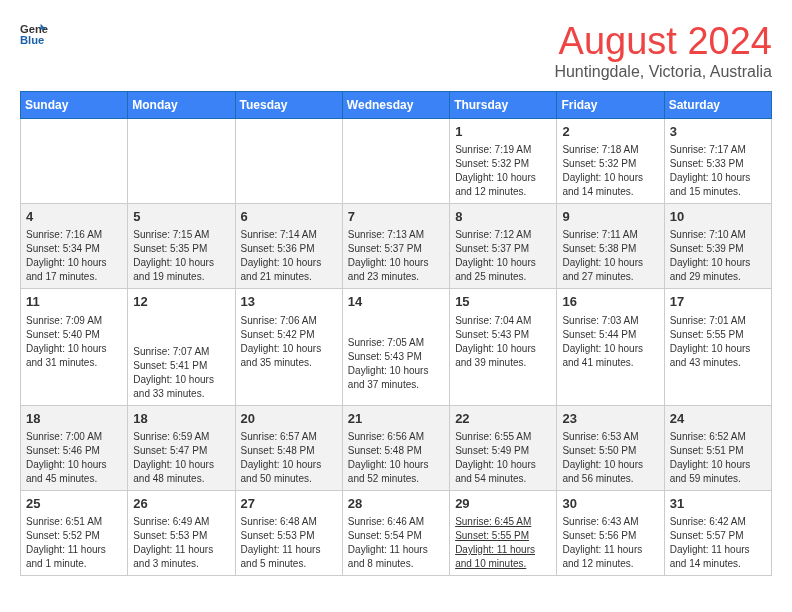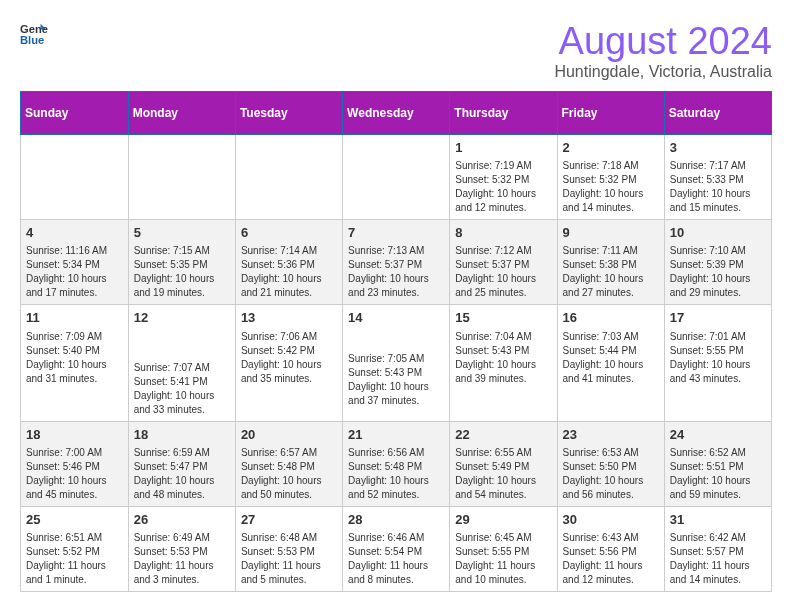--- a/index.html
+++ b/index.html
@@ -23,37 +23,37 @@
     }
     .logo-icon {
       width: 28px;
       height: 28px;
     }
     .title-block {
       text-align: right;
     }
     .title-block h1 {
       font-size: 38px;
-      color: #8b5cf6;
+      color: #ef4444;
       font-weight: normal;
     }
     .title-block h2 {
       font-size: 16px;
       color: #555;
       font-weight: normal;
     }
     table {
       width: 100%;
       border-collapse: collapse;
       font-size: 11px;
     }
     thead tr th {
-      background-color: #a21caf;
+      background-color: #3b82f6;
       color: #fff;
-      padding: 14px 4px;
+      padding: 6px 4px;
       text-align: left;
       font-weight: bold;
       font-size: 12px;
       border: 1px solid #1a6db5;
     }
     tbody tr td {
       vertical-align: top;
       padding: 4px 5px;
       border: 1px solid #ccc;
       color: #333;
@@ -136,21 +136,21 @@
           <span class="day-num">3</span>
           <div class="day-info" style="white-space: pre-line;">Sunrise: 7:17 AM
 Sunset: 5:33 PM
 Daylight: 10 hours
 and 15 minutes.</div>
         </td>
       </tr>
       <tr class="week-row-even">
         <td>
           <span class="day-num">4</span>
-          <div class="day-info" style="white-space: pre-line;">Sunrise: 11:16 AM
+          <div class="day-info" style="white-space: pre-line;">Sunrise: 7:16 AM
 Sunset: 5:34 PM
 Daylight: 10 hours
 and 17 minutes.</div>
         </td>
         <td>
           <span class="day-num">5</span>
           <div class="day-info" style="white-space: pre-line;">Sunrise: 7:15 AM
 Sunset: 5:35 PM
 Daylight: 10 hours
 and 19 minutes.</div>
@@ -317,21 +317,21 @@
         </td>
         <td>
           <span class="day-num">28</span>
           <div class="day-info" style="white-space: pre-line;">Sunrise: 6:46 AM
 Sunset: 5:54 PM
 Daylight: 11 hours
 and 8 minutes.</div>
         </td>
         <td>
           <span class="day-num">29</span>
-          <div class="day-info" style="white-space: pre-line;">Sunrise: 6:45 AM
+          <div class="day-info" style="white-space: pre-line; text-decoration: underline;">Sunrise: 6:45 AM
 Sunset: 5:55 PM
 Daylight: 11 hours
 and 10 minutes.</div>
         </td>
         <td>
           <span class="day-num">30</span>
           <div class="day-info" style="white-space: pre-line;">Sunrise: 6:43 AM
 Sunset: 5:56 PM
 Daylight: 11 hours
 and 12 minutes.</div>

